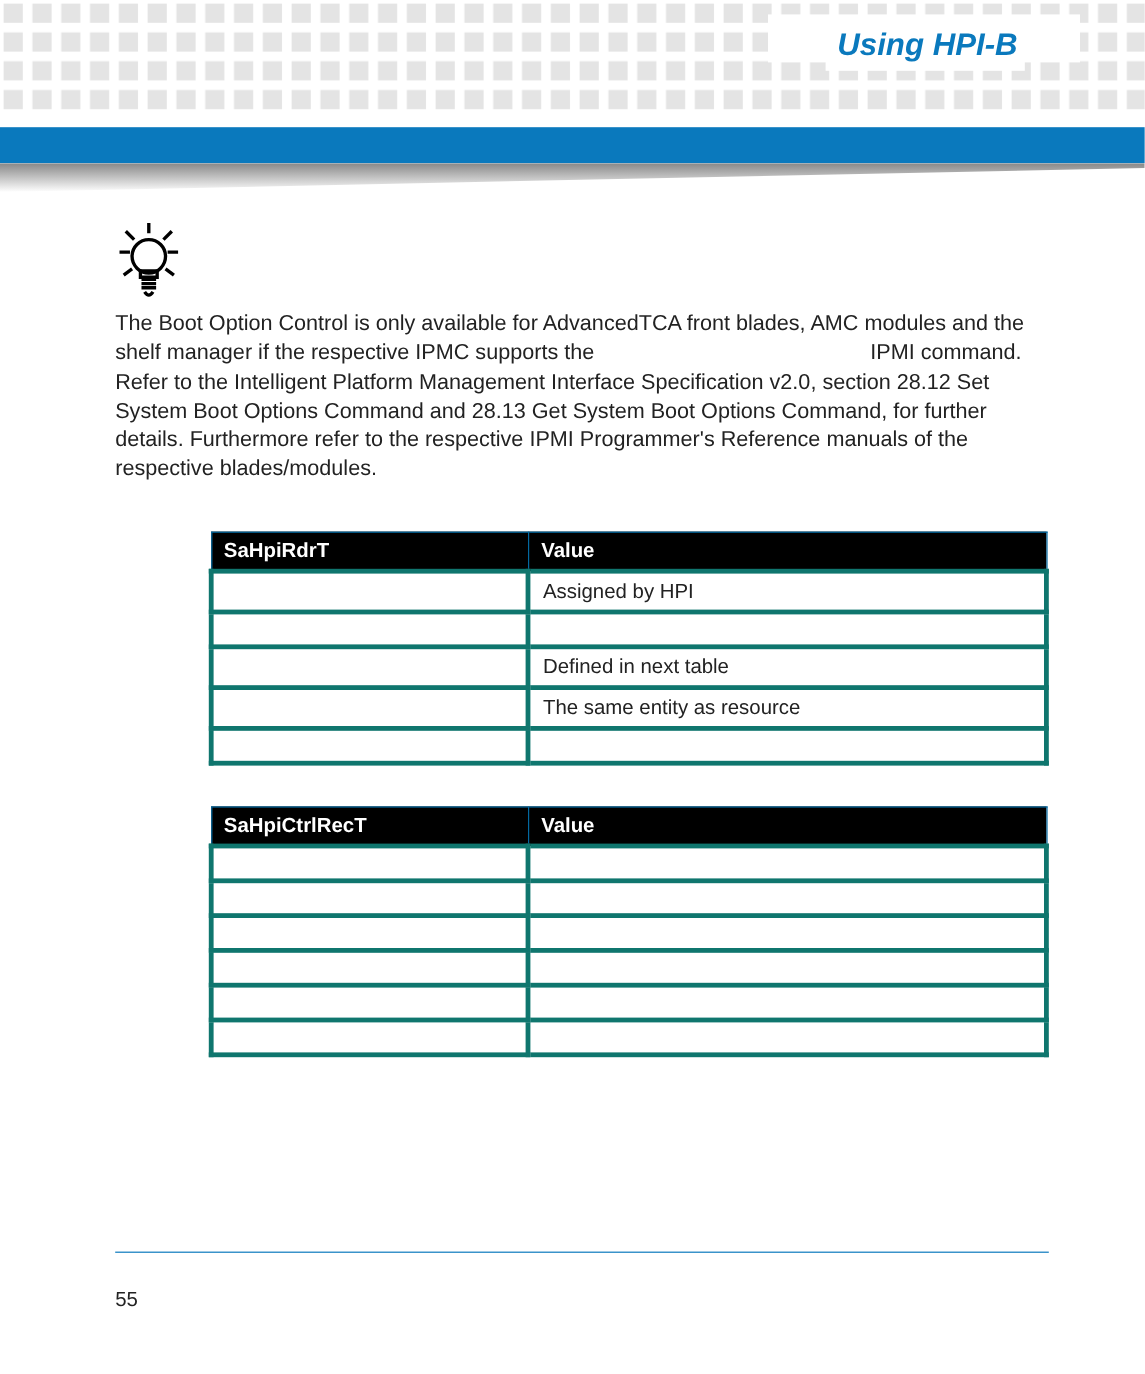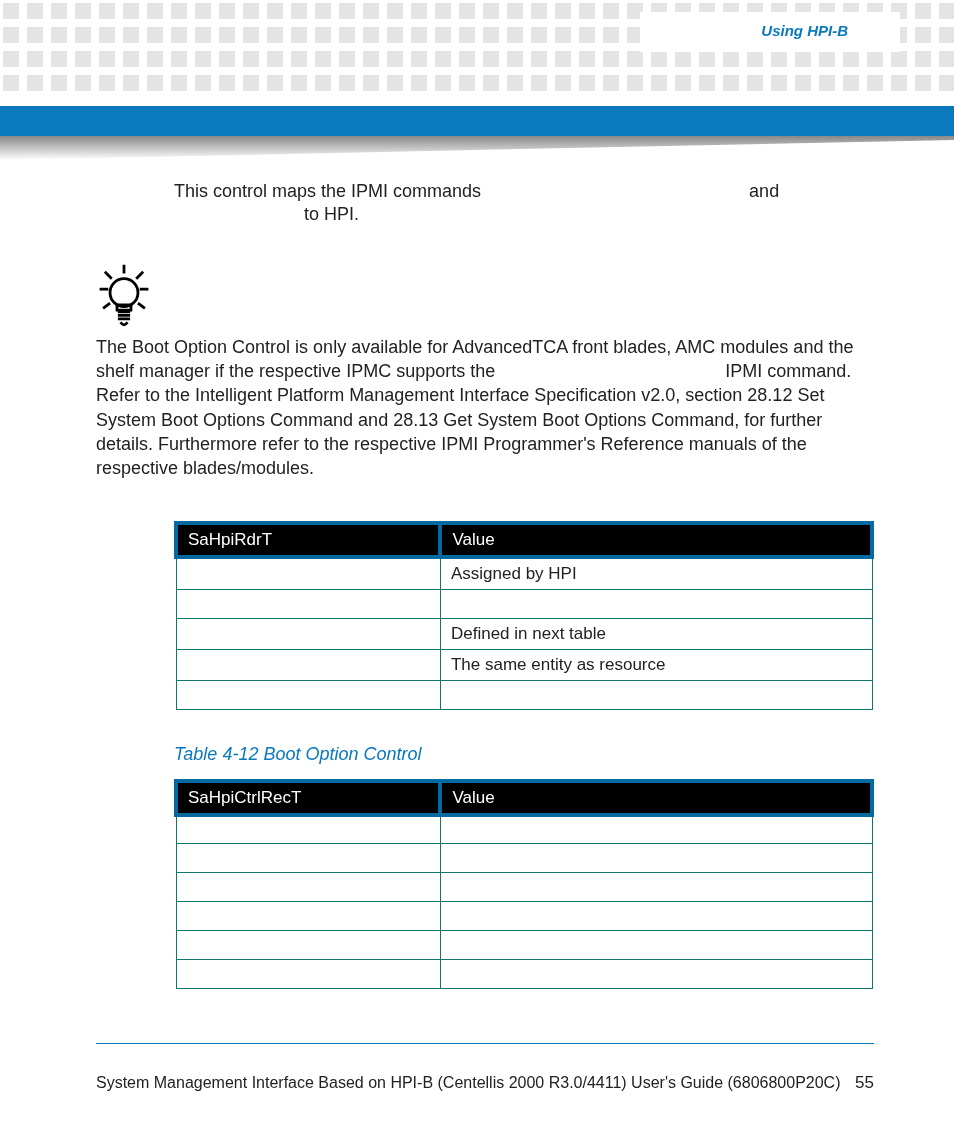--- a/index.html
+++ b/index.html
@@ -17,21 +17,21 @@
     top: 0; left: 0; right: 0;
     height: 92px;
     z-index: 0;
   }
   .dot-bg svg { display:block; }
   .page-header {
     position: absolute;
     right: 100px;
     top: 18px;
     z-index: 2;
-    font-size: 15px;
+    font-size: 26px;
     font-weight: 700;
     font-style: italic;
     color: #0a79bd;
     background: #fff;
     padding: 4px 6px 6px 10px;
   }
   .blue-bar {
     position: absolute;
     top: 106px;
     left: 0; right: 0;
@@ -88,27 +88,27 @@
     margin-bottom: 14px;
   }
   table.spec {
     border-collapse: collapse;
     width: 100%;
     font-size: 17px;
   }
   table.spec th {
     background: #000;
     color: #fff;
-    font-weight: 400;
+    font-weight: 700;
     text-align: left;
     padding: 5px 10px;
-    border: 4px solid #0369a1;
+    border: 1px solid #0369a1;
   }
   table.spec td {
-    border: 1px solid #0f766e;
+    border: 4px solid #0f766e;
     padding: 5px 10px;
     height: 29px;
     color: #222;
   }
   table.spec th:first-child, table.spec td:first-child { width: 38%; }
   .footer {
     position: absolute;
     bottom: 52px;
     left: 96px;
     right: 80px;
@@ -147,24 +147,20 @@
         <stop offset="0" stop-color="#888"></stop>
         <stop offset="1" stop-color="#fff"></stop>
       </linearGradient>
     </defs>
     <polygon points="0,0 954,0 954,4 0,24" fill="url(#g1)"></polygon>
   </svg>
 </div>
 
 <div class="content">
 
-  <p class="para1">
-    <span>This control maps the IPMI commands</span><span class="gap1"></span><span>and</span><br>
-    <span class="gap2"></span><span>to HPI.</span>
-  </p>
 
   <div class="tip-block">
     <div class="tip-icon">
       <svg viewBox="0 0 64 78" width="56" height="68" fill="none" stroke="#000" stroke-width="3.2">
         <line x1="32" y1="2" x2="32" y2="12"></line>
         <line x1="10" y1="10" x2="18" y2="18"></line>
         <line x1="54" y1="10" x2="46" y2="18"></line>
         <line x1="4" y1="30" x2="14" y2="30"></line>
         <line x1="60" y1="30" x2="50" y2="30"></line>
         <line x1="8" y1="52" x2="16" y2="46"></line>
@@ -207,21 +203,20 @@
           </tr>
         <tr>
             <td></td>
             <td></td>
           </tr>
       </tbody>
     </table>
   </div>
 
   <div class="table-section">
-    <div class="table-caption">Table 4-12 Boot Option Control</div>
     <table class="spec">
       <thead>
         <tr>
           <th>SaHpiCtrlRecT</th>
           <th>Value</th>
         </tr>
       </thead>
       <tbody>
         <tr>
             <td></td>
@@ -247,15 +242,14 @@
             <td></td>
             <td></td>
           </tr>
       </tbody>
     </table>
   </div>
 
 </div>
 
 <div class="footer">
-  <span>System Management Interface Based on HPI-B (Centellis 2000 R3.0/4411) User's Guide (6806800P20C)</span>
   <span class="pnum">55</span>
 </div>
 
 </body></html>

